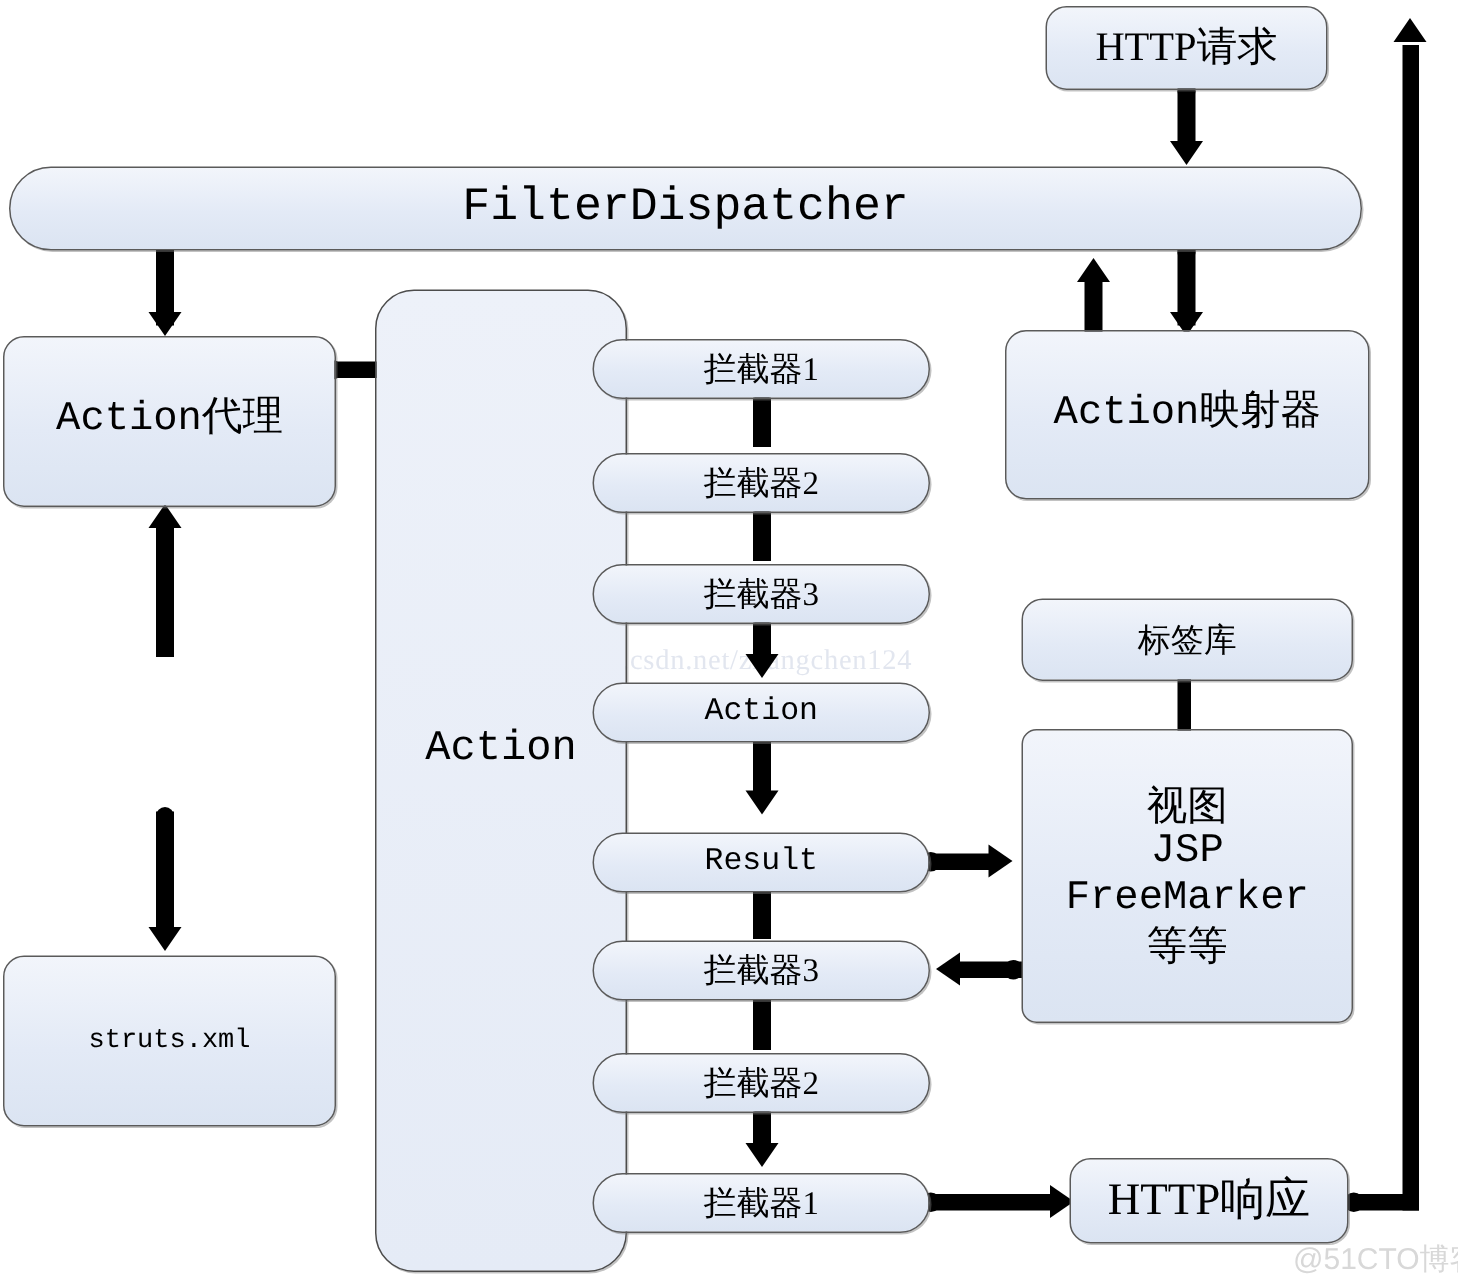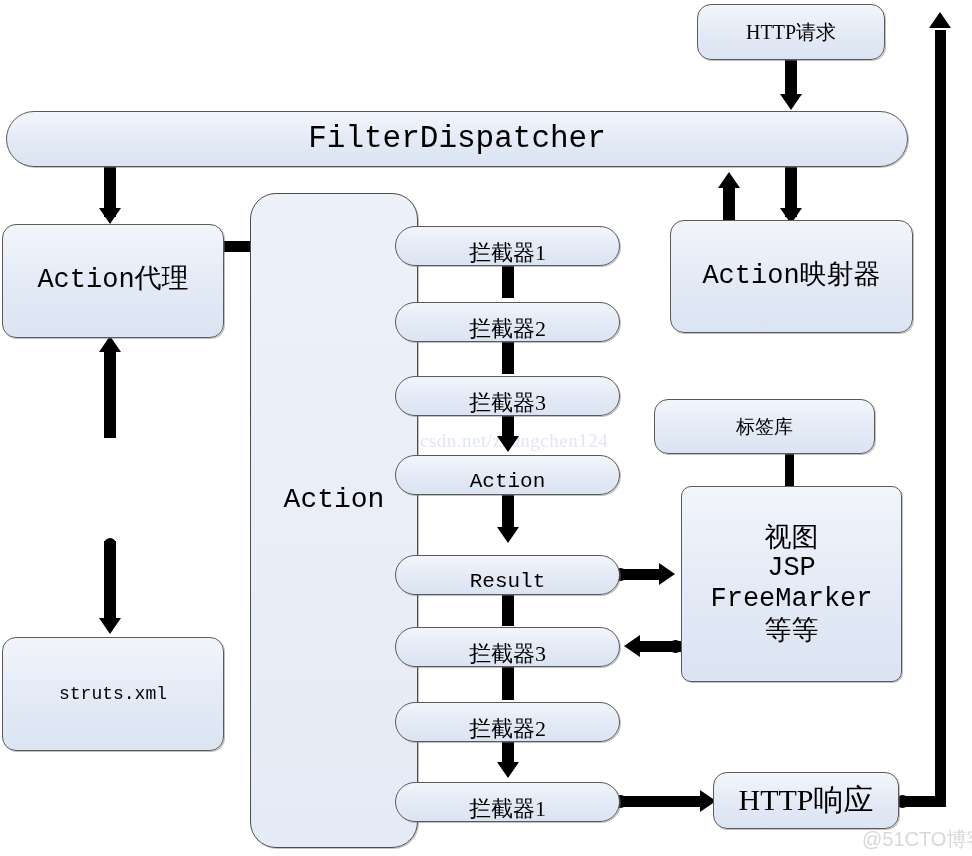--- a/index.html
+++ b/index.html
@@ -24,21 +24,21 @@
     border: 1.6px solid #5a5a5a;
     display: flex;
     align-items: center;
     justify-content: center;
     text-align: center;
     color: #000000;
     line-height: 1.15;
     box-shadow: 1px 1px 0 rgba(120,120,120,0.45);
   }
   .node.rounded  { border-radius: 14px; }
-  .node.pill     { border-radius: 999px; align-items: flex-end; }
+  .node.pill     { border-radius: 999px; }
   .node.bigpill  { border-radius: 40px; }
   .node.square   { border-radius: 10px; }
 
   .mono { font-family: "Liberation Mono", "DejaVu Sans Mono", monospace; }
 
   
   .arrow { position: absolute; }
   .arrow .shaft { position: absolute; background: #000; }
   .arrow .head  { position: absolute; width: 0; height: 0; }
   .arrow .dot   { position: absolute; background:#000; border-radius:50%; }
@@ -176,21 +176,21 @@
     <div class="dot" style="left:502px; top:663px; width:12px; height:12px;"></div>
     <div class="shaft" style="left:502px; top:666px; width:12px; height:34px;"></div>
   </div>
 
   <div class="arrow">
     <div class="dot" style="left:502px; top:738px; width:12px; height:12px;"></div>
     <div class="shaft" style="left:502px; top:741px; width:12px; height:26px;"></div>
     <div class="head down" style="left:497px; top:762px;"></div>
   </div>
 
-  <div class="node rounded" style="left:697px; top:4px; width:188px; height:56px; font-size:20px;">
+  <div class="node rounded" style="left:697px; top:4px; width:188px; height:56px; font-size:27px;">
     <span>HTTP请求</span>
   </div>
 
   <div class="node bigpill mono" style="left:6px; top:111px; width:902px; height:56px; font-size:31px;">
     <span>FilterDispatcher</span>
   </div>
 
   <div class="node rounded" style="left:250px; top:193px; width:168px; height:655px; font-size:28px; border-color:#4c4c4c;
               background:linear-gradient(180deg,#edf1f9 0%,#e5ebf6 100%); align-items:flex-start; padding-top:290px;
               border-radius:26px;">
@@ -205,21 +205,21 @@
 
 
   <div class="node rounded mono" style="left:2px; top:637px; width:222px; height:114px; font-size:18px;">
     <span>struts.xml</span>
   </div>
 
   <div class="node rounded mono" style="left:670px; top:220px; width:243px; height:113px; font-size:27px;">
     <span>Action映射器</span>
   </div>
 
-  <div class="node rounded" style="left:654px; top:399px; width:221px; height:55px; font-size:19px;">
+  <div class="node rounded" style="left:681px; top:399px; width:221px; height:55px; font-size:22px;">
     <span>标签库</span>
   </div>
 
   <div class="node rounded" style="left:713px; top:772px; width:186px; height:57px; font-size:30px;">
     <span>HTTP响应</span>
   </div>
 
   <div class="node square" style="left:681px; top:486px; width:221px; height:196px; font-size:27px;">
     <div class="stack" style="width:100%;">
       <span>视图</span>

